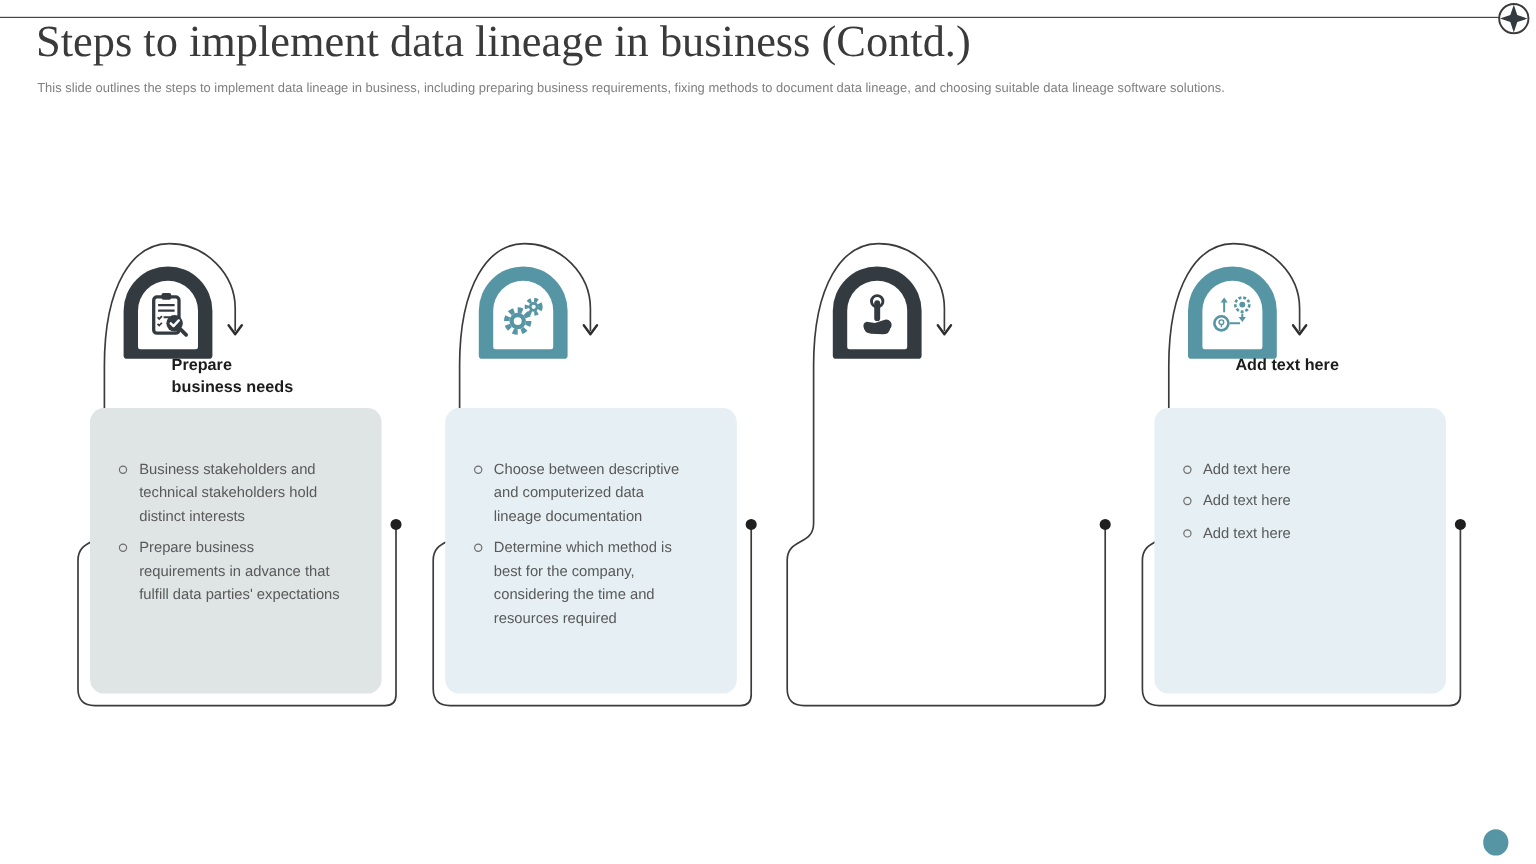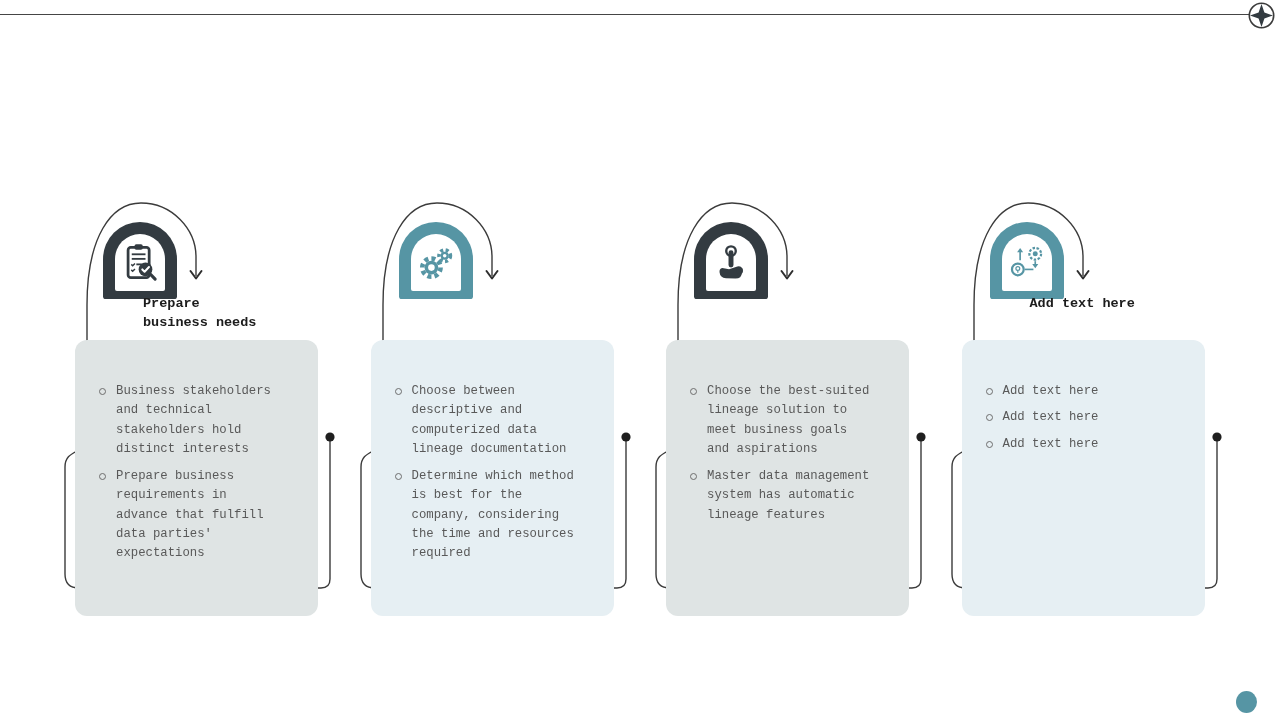--- a/index.html
+++ b/index.html
@@ -30,21 +30,21 @@
     font-weight:400;font-size:37px;color:#3a3a3a;
   }
   .subtitle{
     position:absolute;left:31px;top:68px;width:1160px;
     font-size:10.8px;color:#7f7f7f;
   }
   .columns{
     position:absolute;left:50px;top:195px;width:1182px;height:405px;
     display:flex;
   }
-  .column{position:relative;width:295.5px;height:405px;flex:0 0 auto;font-family:Liberation Mono, monospace;}
+  .column{position:relative;width:295.5px;height:405px;flex:0 0 auto;}
   .frame{position:absolute;left:0;top:0;}
   .frame .frame-path{fill:none;stroke:var(--line);stroke-width:1.4px;}
   .frame .arrow-head{fill:none;stroke:#2e2e2e;stroke-width:2px;stroke-linecap:round;stroke-linejoin:round;}
   .frame .dot{fill:#1f1f1f;}
   .arch{
     position:absolute;left:53px;top:27px;width:74px;height:77px;
     border-radius:39px 39px 3px 3px;
   }
   .theme-dark .arch{background:var(--dark);}
   .theme-teal .arch{background:var(--teal);}
@@ -54,21 +54,21 @@
     display:flex;align-items:center;justify-content:center;
   }
   .theme-dark .arch-inner svg{color:var(--dark);}
   .theme-teal .arch-inner svg{color:var(--teal);}
   .step-title{
     position:absolute;left:93px;top:100px;width:200px;
     font-size:13.5px;font-weight:bold;color:#1c1c1c;line-height:1.4;
     white-space:pre-line;
   }
   .box{
-    position:absolute;left:25px;top:145px;width:243px;height:276px;
+    position:absolute;left:25px;top:145px;width:243px;height:238px;
     border-radius:12px;
     padding:42px 34px 0 22px;
   }
   .box-gray{background:var(--box-gray);}
   .box-blue{background:var(--box-blue);}
   .bullets{list-style:none;}
   .bullets li{
     position:relative;padding-left:19px;margin-bottom:7px;
     font-size:12.3px;line-height:1.58;color:var(--body-text);
   }
@@ -92,20 +92,22 @@
 
   <div class="top-rule"></div>
 
   <div class="compass">
     <svg width="27" height="27" viewBox="0 0 27 27">
       <circle cx="13.5" cy="13.5" r="12.2" fill="#ffffff" stroke="#3b3b3b" stroke-width="1.6"></circle>
       <path d="M13.5 2 L16.4 10.6 L25 13.5 L16.4 16.4 L13.5 25 L10.6 16.4 L2 13.5 L10.6 10.6 Z" fill="#333b41"></path>
     </svg>
   </div>
 
+  <h1 class="title">Steps to implement data lineage in business (Contd.)</h1>
+  <p class="subtitle">This slide outlines the steps to implement data lineage in business, including preparing business requirements, fixing methods to document data lineage, and choosing suitable data lineage software solutions.</p>
 
   <div id="columns" class="columns">
   <div class="column theme-dark">
     <svg class="frame" width="295" height="405" viewBox="0 0 295 405">
       <path class="frame-path" d="M280 242 L280 384 Q280 393 271 393 L29 393 Q15 393 15 379 L15 272 C15 253 37 260 37 241 L37 110 C37 42 61 8 91 8 C122 8 146 34 146 62 L146 81"></path>
       <polyline class="arrow-head" points="140.5,76 146,83.5 151.5,76"></polyline>
       <circle class="dot" cx="280" cy="242" r="4.6"></circle>
     </svg>
     <div class="arch">
       <div class="arch-inner">
@@ -168,26 +170,20 @@
     <div class="arch">
       <div class="arch-inner">
             <svg width="44" height="46" viewBox="0 0 48 48">
     <circle cx="24" cy="11" r="5.2" fill="none" stroke="currentColor" stroke-width="2.6"></circle>
     <rect x="21.3" y="10" width="5.4" height="19" rx="2.7" fill="currentColor"></rect>
     <path d="M14.5 29.5 q-3.5 1 -3 4.5 q0.6 6 7 6.5 l10.5 0.5 q6.5 0 7 -6.5 l0.4 -4.5 q-2 -3.5 -5.5 -2.2 l-9 3 z" fill="currentColor"></path>
     <circle cx="33.5" cy="32.5" r="3.6" fill="currentColor"></circle>
   </svg>
           </div>
     </div>
-    <div class="box box-gray">
-      <ul class="bullets">
-            <li>Choose the best-suited lineage solution to meet business goals and aspirations</li>
-            <li>Master data management system has automatic lineage features</li>
-          </ul>
-    </div>
   </div>
 
   <div class="column theme-teal">
     <svg class="frame" width="295" height="405" viewBox="0 0 295 405">
       <path class="frame-path" d="M280 242 L280 384 Q280 393 271 393 L29 393 Q15 393 15 379 L15 272 C15 253 37 260 37 241 L37 110 C37 42 61 8 91 8 C122 8 146 34 146 62 L146 81"></path>
       <polyline class="arrow-head" points="140.5,76 146,83.5 151.5,76"></polyline>
       <circle class="dot" cx="280" cy="242" r="4.6"></circle>
     </svg>
     <div class="arch">
       <div class="arch-inner">

